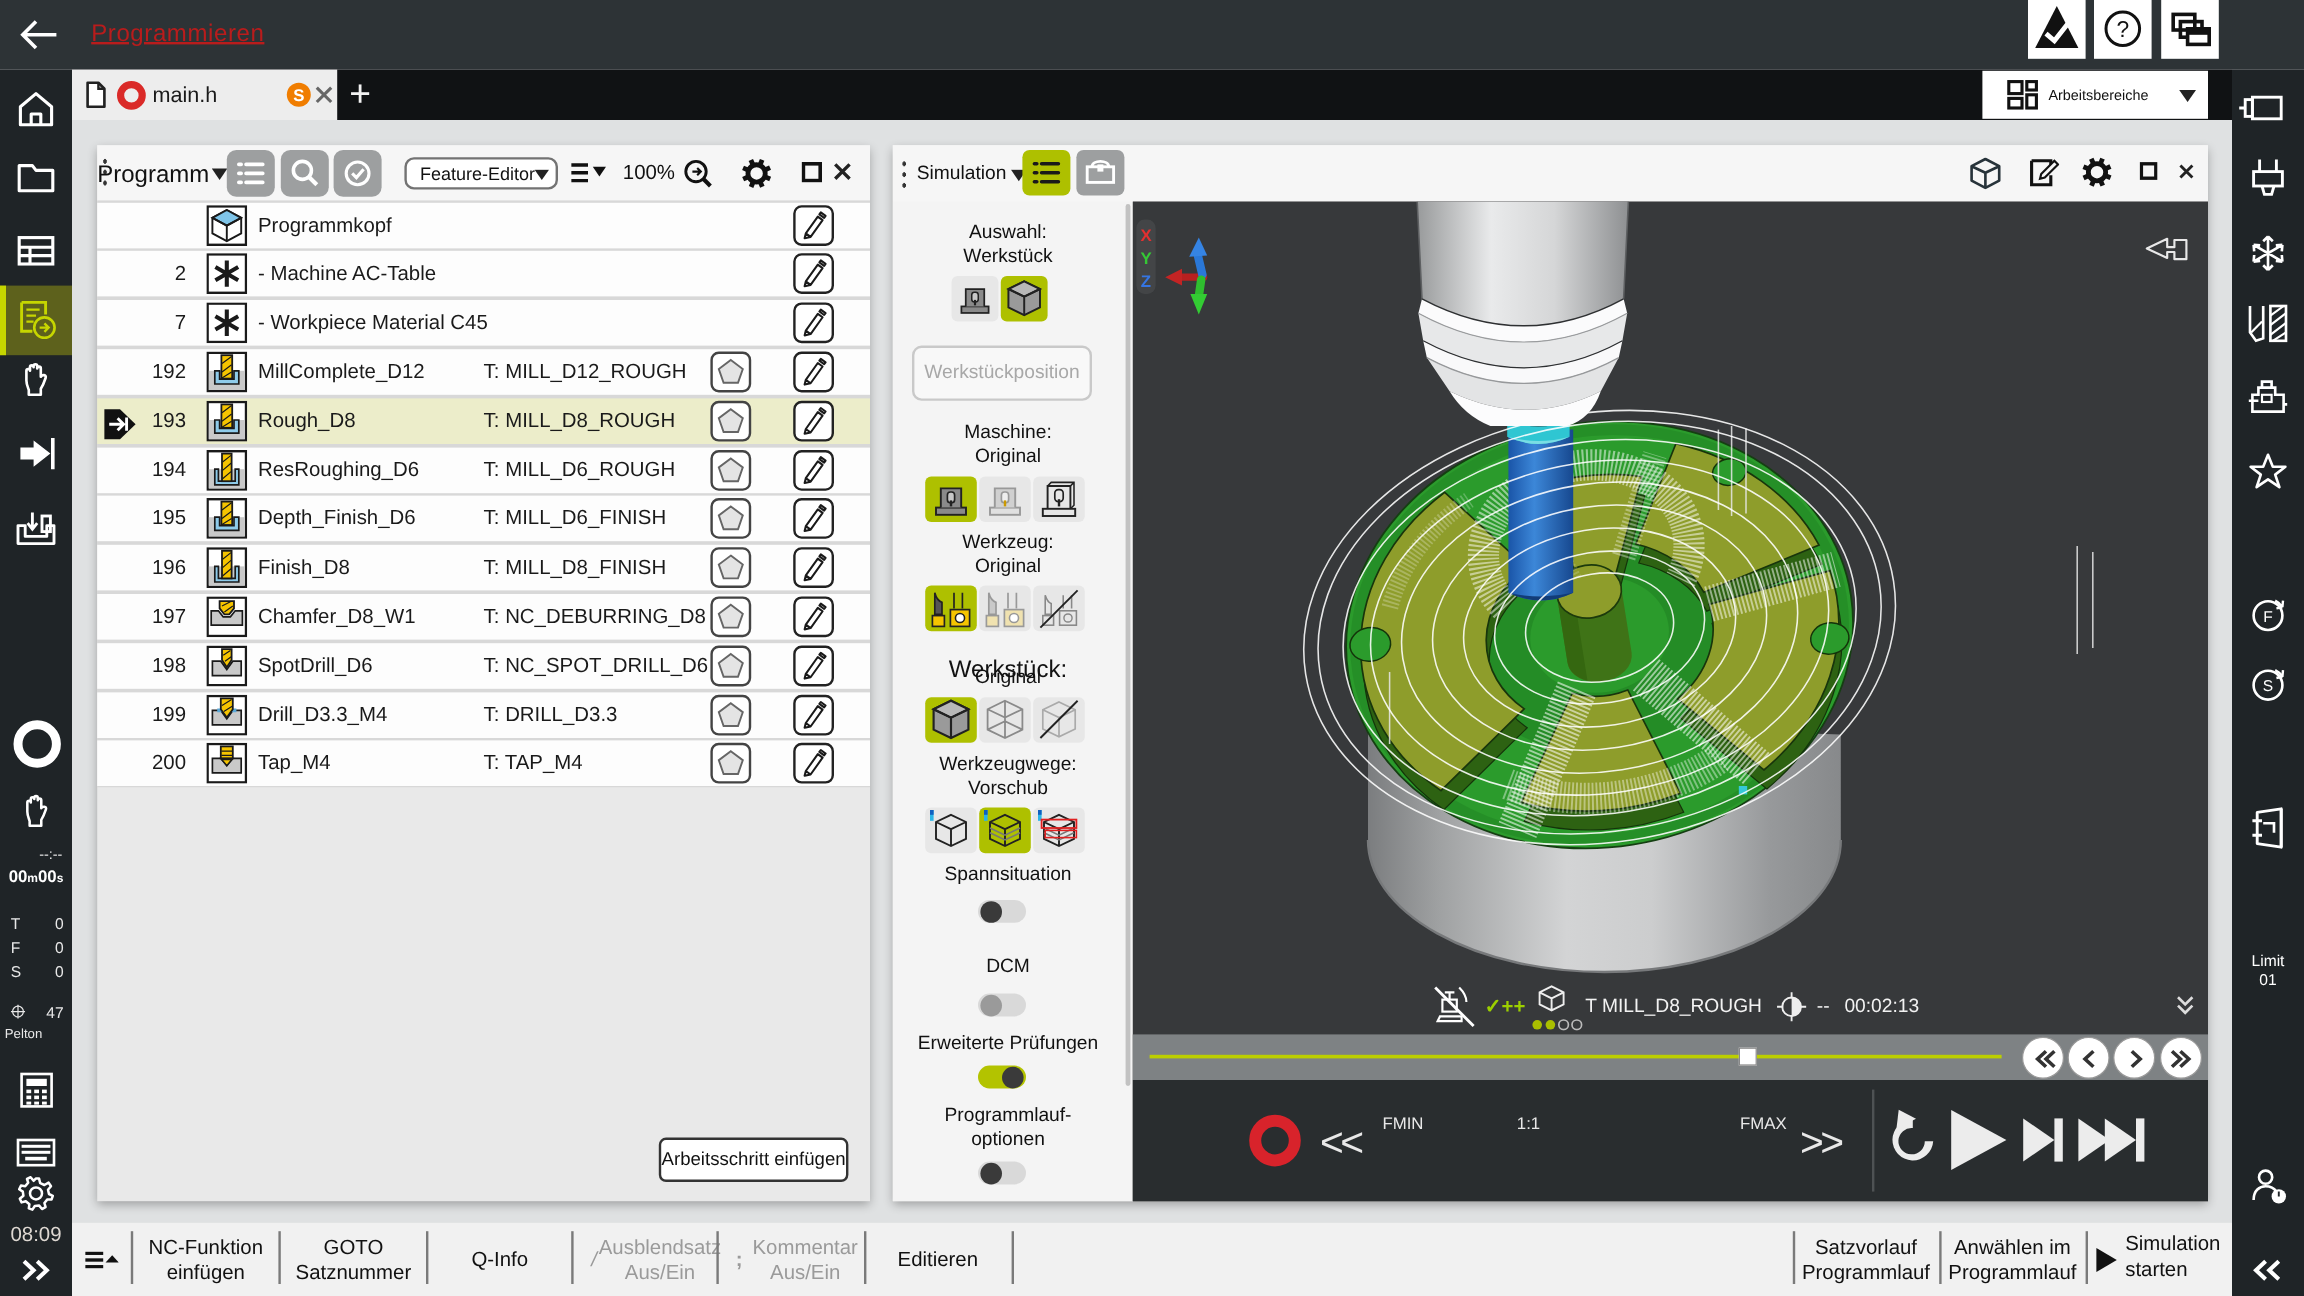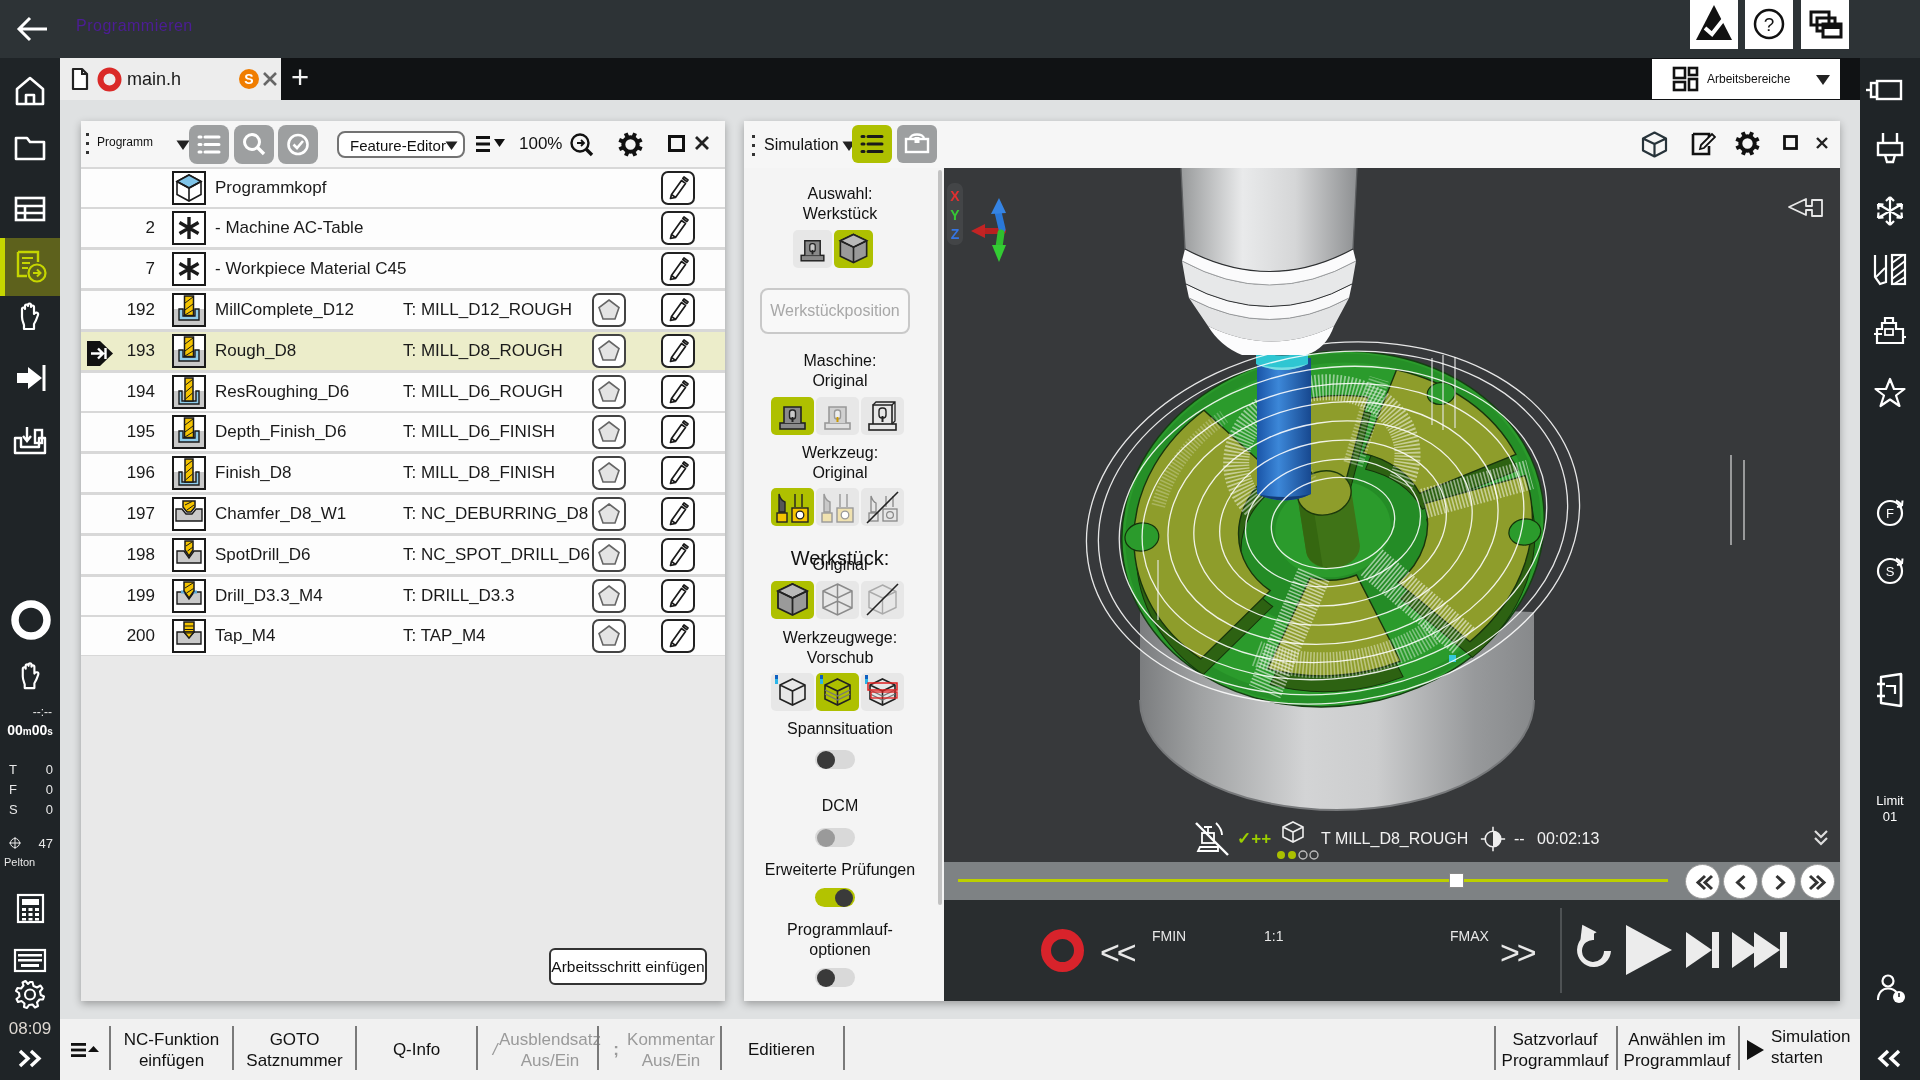--- a/index.html
+++ b/index.html
@@ -1,21 +1,21 @@
 <!DOCTYPE html>
 <html><head>
 <meta charset="utf-8">
 <style>
   * { margin:0; padding:0; box-sizing:border-box; }
   html,body { width:1920px; height:1080px; overflow:hidden; background:#dfe1e2; font-family:"Liberation Sans", sans-serif; }
   .abs { position:absolute; }
   #stage { position:relative; width:1920px; height:1080px; }
   
   #topbar { left:0; top:0; width:1920px; height:58px; background:#2d3336; }
-  #title { left:76px; top:17px; font-size:16px; color:#4c1d95; letter-spacing:0.5px; }
+  #title { left:76px; top:17px; font-size:20px; color:#b91c1c; letter-spacing:0.5px;text-decoration:underline; }
   .topbtn { top:0; width:48px; height:49px; background:#ffffff; }
   
   #tabbar { left:60px; top:58px; width:1800px; height:42px; background:#101214; }
   #tab1 { left:60px; top:58px; width:221px; height:42px; background:#ededed; }
   #plus { left:285px; top:58px; width:30px; height:42px; color:#f2f2f2; font-size:31px; text-align:center; line-height:40px; }
   #wsbtn { left:1652px; top:59px; width:188px; height:40px; background:#ffffff; }
   
   #lside { left:0; top:58px; width:60px; height:1022px; background:#1f2427; }
   #rside { left:1860px; top:58px; width:60px; height:1022px; background:#1f2427; }
   
@@ -233,21 +233,21 @@
     <path d="M25 22 L25 26" stroke="#1f2427" stroke-width="1.6"></path>
   </svg>
   <svg class="abs" style="left:1877px;top:1049px" width="26" height="19" viewBox="0 0 26 19">
       <path d="M11 2 L3 9.5 L11 17 M22 2 L14 9.5 L22 17" fill="none" stroke="#fff" stroke-width="3.4"></path>
     </svg>
 
   <div class="abs" id="content"></div>
   <div class="abs" id="pgpanel">
     <div class="abs" id="pgtool">
       <div class="abs" style="left:5px;top:9px;width:3px;height:26px;background-image:radial-gradient(circle,#333 1.7px,transparent 1.8px);background-size:3px 9px;background-position:center top;background-repeat:repeat-y"></div>
-      <div class="abs" style="left:16px;top:14px;font-size:12px;color:#111">Programm</div>
+      <div class="abs" style="left:0;top:14px;font-size:20px;color:#111">Programm</div>
       <svg class="abs" style="left:95px;top:19px" width="14" height="11" viewBox="0 0 14 11">
           <path d="M0.5 0.5 L7 10 L13.5 0.5 Z" fill="#222"></path>
         </svg>
       <div class="abs grybtn" style="left:108px">
         <svg width="40" height="39" viewBox="0 0 40 39">
             <g stroke="#fff" stroke-width="3" stroke-linecap="round">
               <path d="M10 12 L12 12 M16 12 L30 12 M10 19.5 L12 19.5 M16 19.5 L30 19.5 M10 27 L12 27 M16 27 L30 27"></path>
             </g>
           </svg>
       </div>

